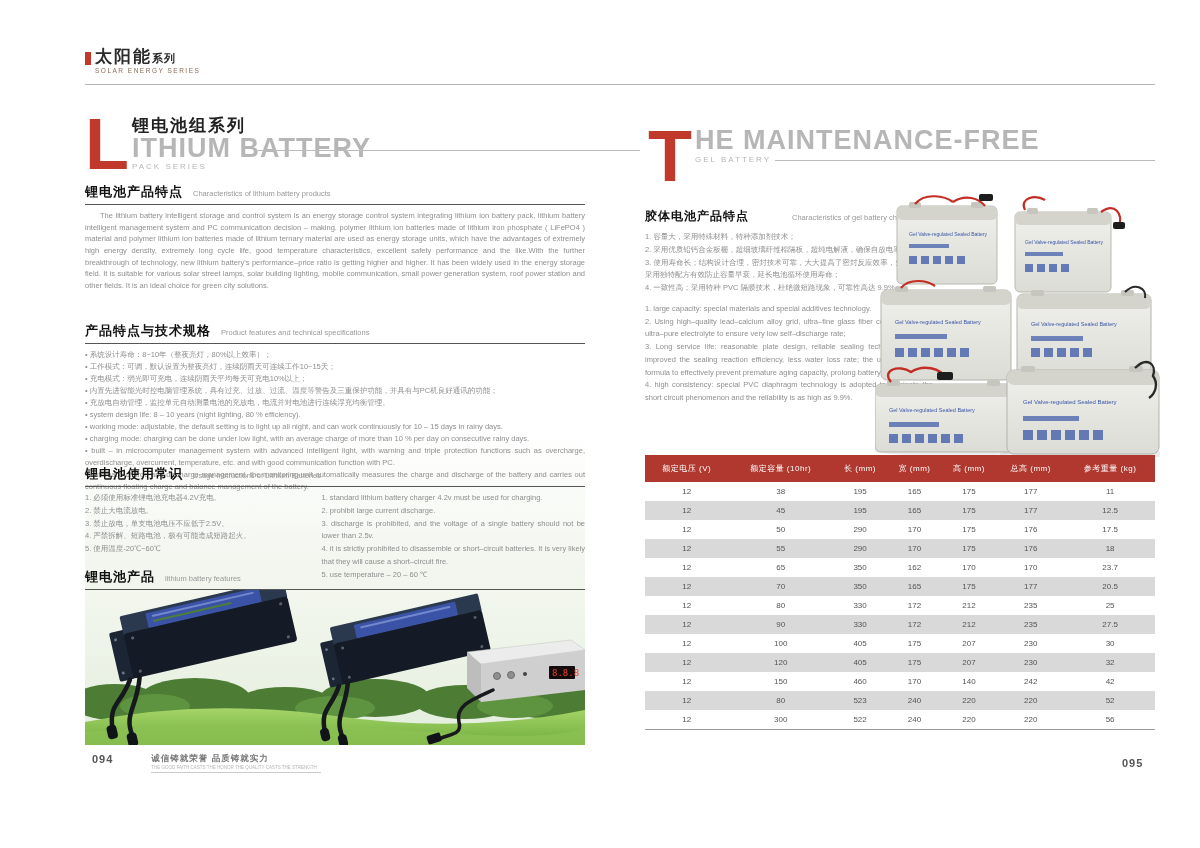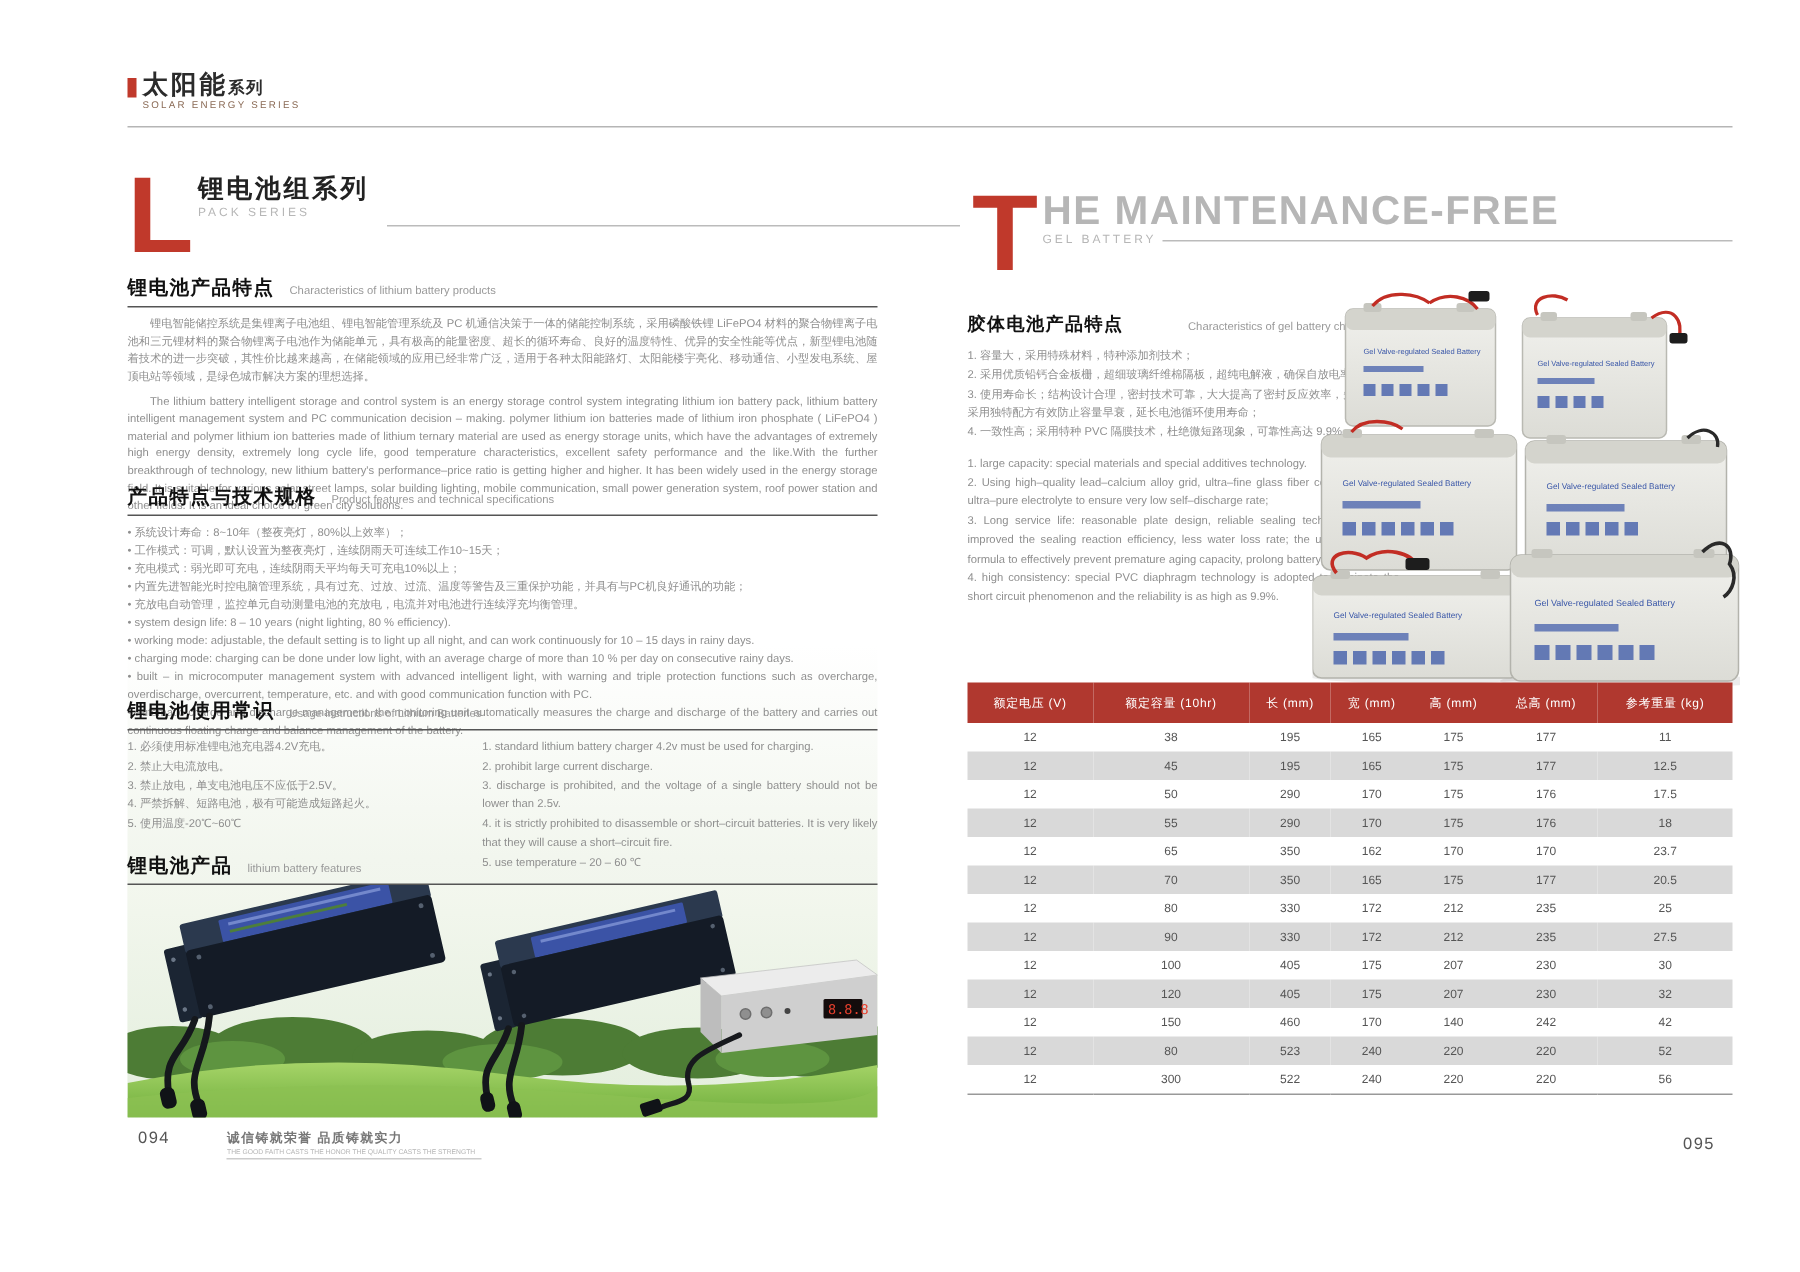--- a/index.html
+++ b/index.html
@@ -43,21 +43,21 @@
   .gelart{position:absolute;left:875px;top:192px;width:285px;height:265px;}
   
   .spec-table-wrap{position:absolute;left:645px;top:455px;width:510px;}
   table.spec{width:100%;border-collapse:collapse;}
   table.spec th{background:#b0382f;color:#fff;font-size:8px;font-weight:normal;padding:8px 0;letter-spacing:0.5px;}
   table.spec td{font-size:8px;color:#555;text-align:center;padding:5px 2px;}
   table.spec tbody tr:nth-child(even){background:#d9d9d9;}
   table.spec tbody tr:last-child td{border-bottom:1px solid #999;}
   
   .footer-l{position:absolute;left:92px;top:753px;display:flex;align-items:flex-start;z-index:3;}
-  .pagenum{font-size:11px;font-weight:normal;color:#555;letter-spacing:1px;text-align:right;}
+  .pagenum{font-size:11px;font-weight:bold;color:#555;letter-spacing:1px;text-align:right;}
   .slogan{margin-left:38px;}
   .slogan-cn{font-size:8.5px;color:#777;font-weight:bold;letter-spacing:1px;}
   .slogan-en{font-size:4.5px;color:#b5b5b5;border-bottom:1px solid #ccc;padding-bottom:2px;width:170px;
              white-space:nowrap;overflow:hidden;}
   .footer-r{position:absolute;left:1122px;top:753px;z-index:3;}
 </style>
 </head>
 <body>
 
 <div id="canvas">
@@ -68,33 +68,33 @@
       <span class="hdr-cn"><span>太阳能</span><small>系列</small></span>
     </div>
     <div class="hdr-en">SOLAR ENERGY SERIES</div>
   </div>
   <div class="hdr-line"></div>
 
   <div class="page-title" style="left:85px;top:116px;">
     <div class="pt-initial">L</div>
     <div class="pt-text">
       <div class="pt-cn">锂电池组系列</div>
+      <div class="pt-en">ITHIUM  BATTERY</div>
       <div class="pt-sub">PACK SERIES</div>
     </div>
   </div>
   <div class="title-line" style="left:258px;top:150px;width:382px;"></div>
 
   <div class="left-bg"></div>
 
   <div class="sec" style="top:183px;z-index:1;">
     <div class="sec-h">
       <span class="cn">锂电池产品特点</span>
       <span class="en">Characteristics of lithium battery products</span>
     </div>
-    <div class="para">锂电智能储控系统是集锂离子电池组、锂电智能管理系统及 PC 机通信决策于一体的储能控制系统，采用磷酸铁锂 LiFePO4 材料的聚合物锂离子电池和三元锂材料的聚合物锂离子电池作为储能单元，具有极高的能量密度、超长的循环寿命、良好的温度特性、优异的安全性能等优点，新型锂电池随着技术的进一步突破，其性价比越来越高，在储能领域的应用已经非常广泛，适用于各种太阳能路灯、太阳能楼宇亮化、移动通信、小型发电系统、屋顶电站等领域，是绿色城市解决方案的理想选择。</div>
     <div class="para">The lithium battery intelligent storage and control system is an energy storage control system integrating lithium ion battery pack, lithium battery intelligent management system and PC communication decision – making. polymer lithium ion batteries made of lithium iron phosphate ( LiFePO4 ) material and polymer lithium ion batteries made of lithium ternary material are used as energy storage units, which have the advantages of extremely high energy density, extremely long cycle life, good temperature characteristics, excellent safety performance and the like.With the further breakthrough of technology, new lithium battery's performance–price ratio is getting higher and higher. It has been widely used in the energy storage field. It is suitable for various solar street lamps, solar building lighting, mobile communication, small power generation system, roof power station and other fields. It is an ideal choice for green city solutions.</div>
   </div>
 
   <div class="sec" style="top:322px;z-index:1;">
     <div class="sec-h">
       <span class="cn">产品特点与技术规格</span>
       <span class="en">Product features and technical specifications</span>
     </div>
     <div class="blist" style="margin-top:5px;">
         <div class="li-item">系统设计寿命：8~10年（整夜亮灯，80%以上效率）；</div>

